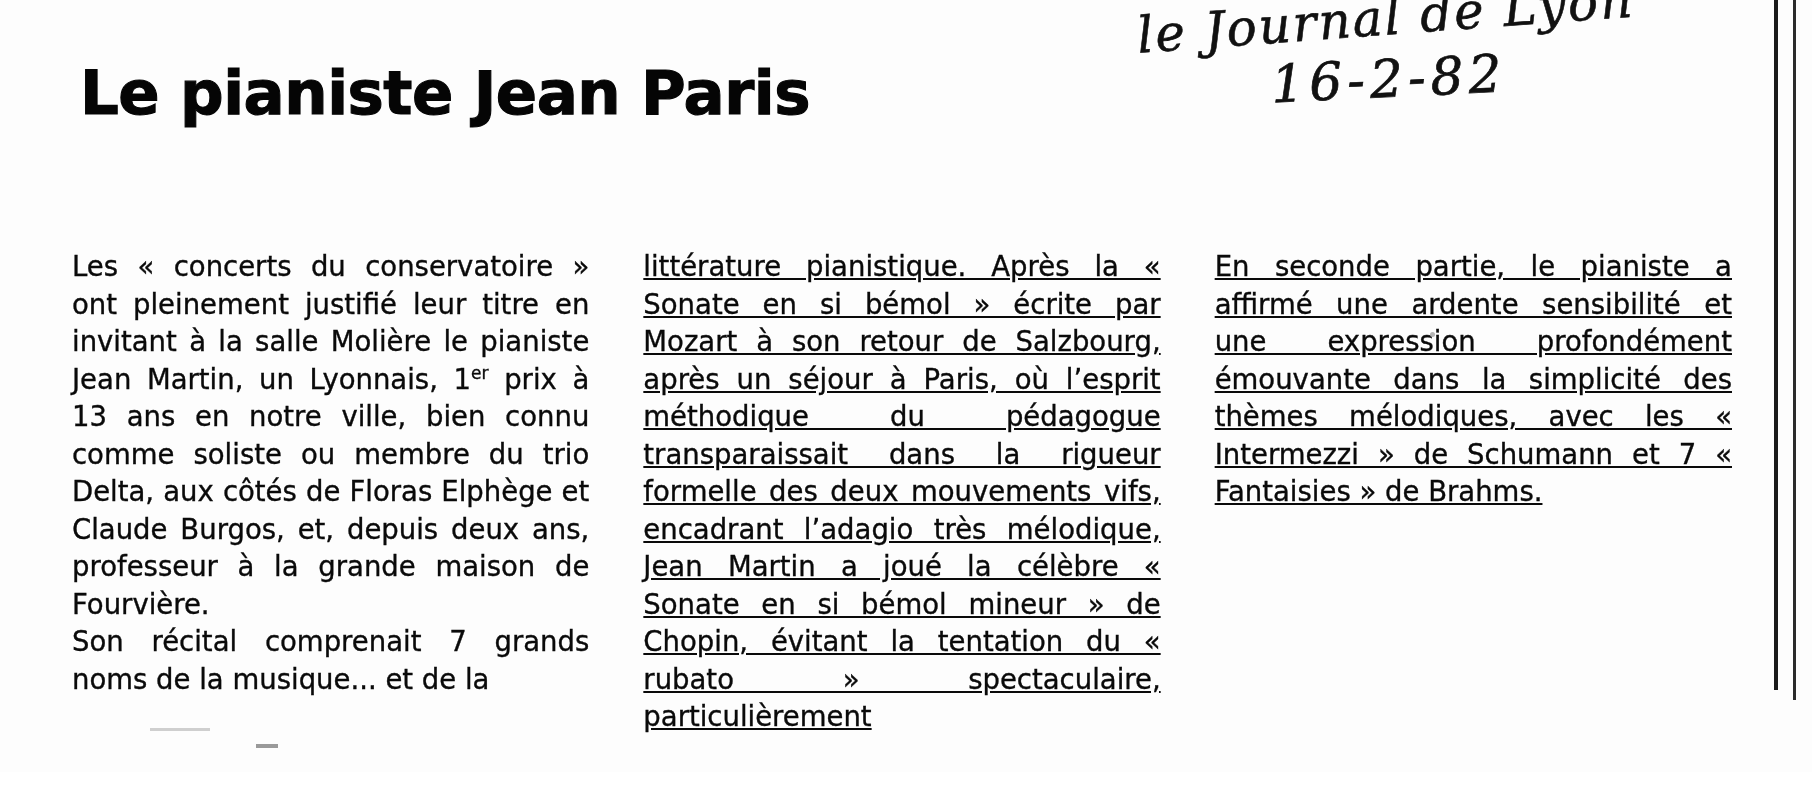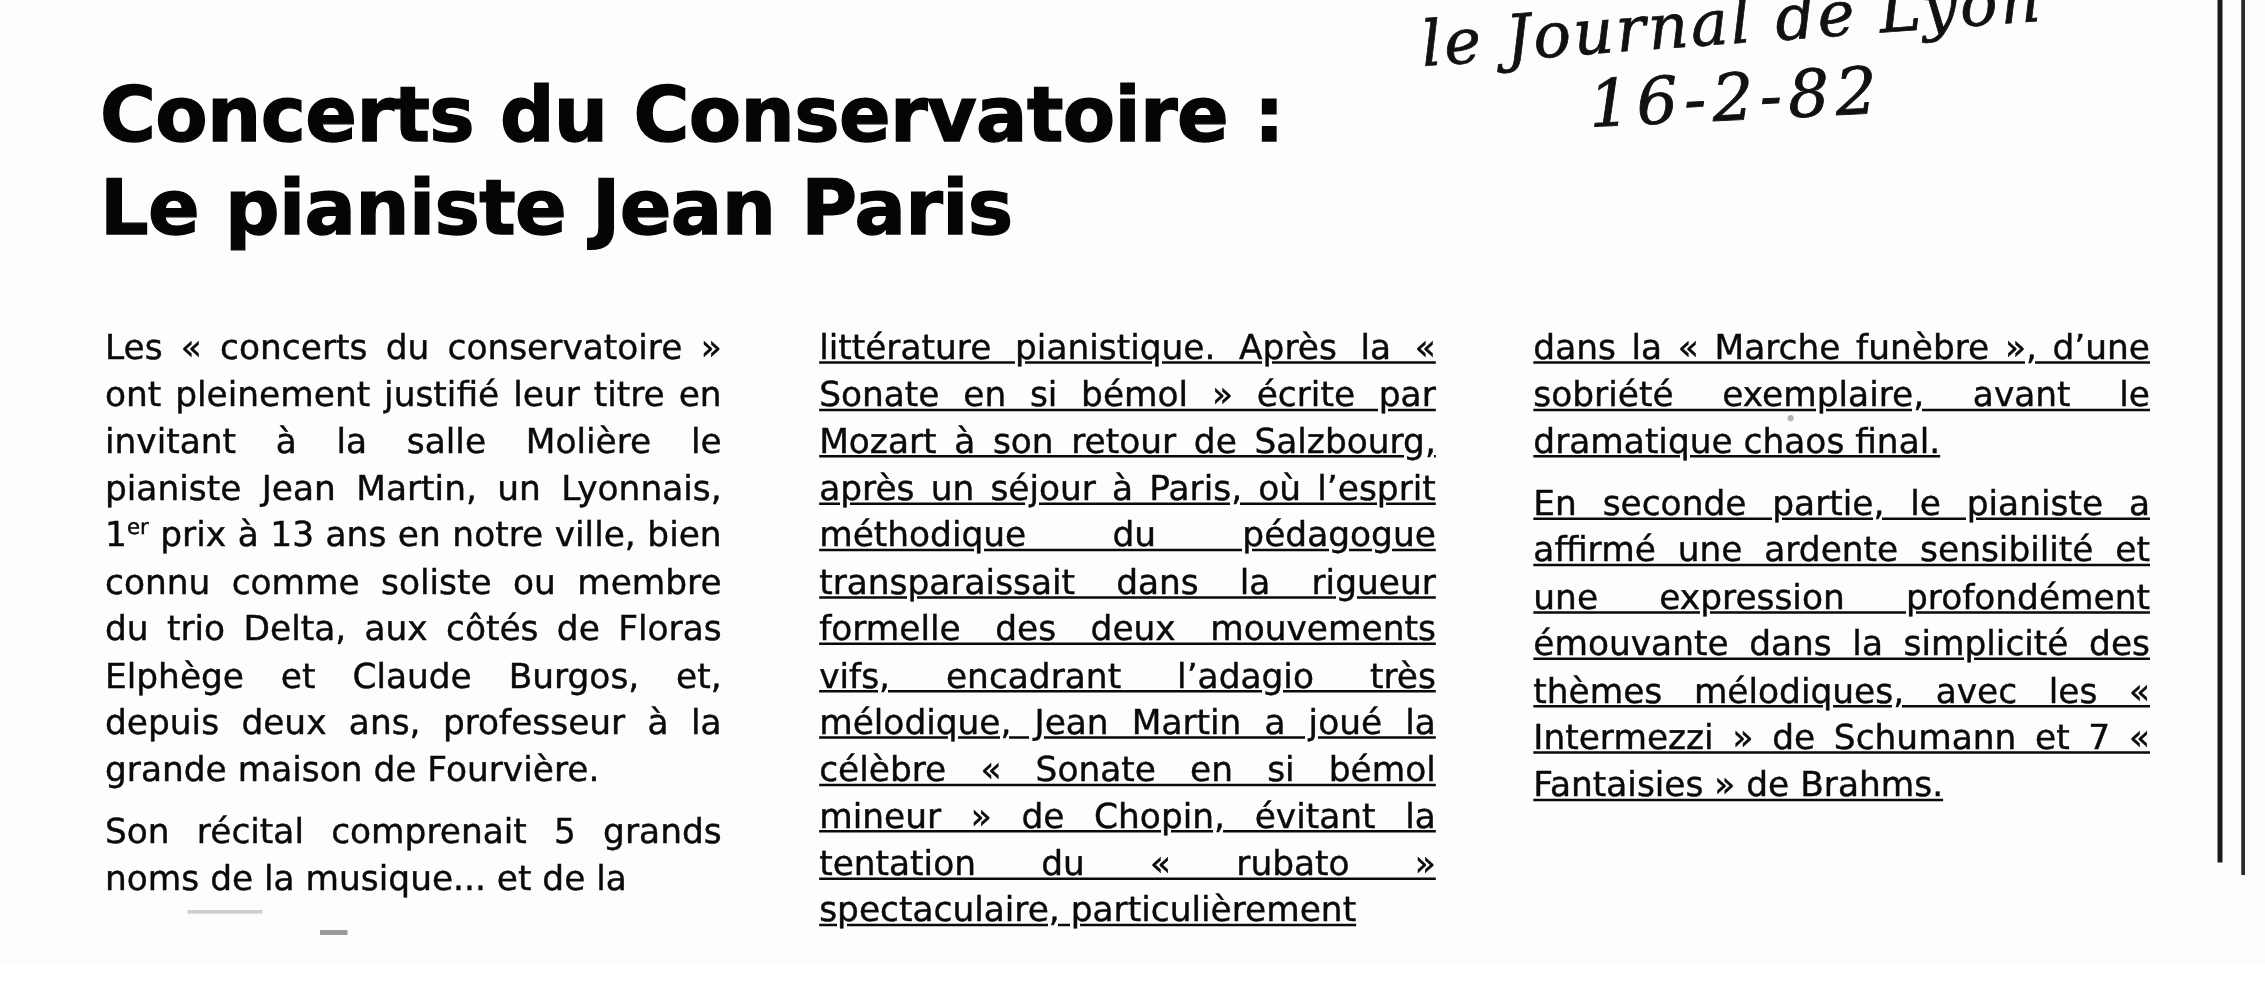--- a/index.html
+++ b/index.html
@@ -134,21 +134,21 @@
   }
   .column {
     width: 528px;
   }
   .para {
     font-family: "DejaVu Sans", sans-serif;
     font-size: 27.5px;
     line-height: 37.5px;
     text-align: justify;
     color: #0a0a0a;
-    margin: 12px;
+    margin: 0;
     -webkit-text-stroke: 0.35px #0a0a0a;
   }
   .para + .para {
     margin-top: 0px;
   }
   .col-2 .para, .col-3 .para {
     text-align: justify;
     text-decoration: underline;
   }
   .last-line-left {
@@ -159,42 +159,40 @@
     vertical-align: super;
     line-height: 0;
   }
 </style>
 </head>
 <body>
 
 <div class="clipping">
 
   <div class="headline">
-    <div class="headline-line">Concerts du Conservatoire :</div>
     <div class="headline-line">Le pianiste Jean Paris</div>
   </div>
 
   <div class="handwriting">
     <div class="hand-line1">le Journal de Lyon</div>
     <div class="hand-line2">16-2-82</div>
   </div>
 
   <div class="columns">
 
     <div class="column col-1">
       <p class="para">Les «&nbsp;concerts du conservatoire&nbsp;» ont pleinement justifié leur titre en invitant à la salle Molière le pianiste Jean Martin, un Lyonnais, 1<sup>er</sup> prix à 13 ans en notre ville, bien connu comme soliste ou membre du trio Delta, aux côtés de Floras Elphège et Claude Burgos, et, depuis deux ans, professeur à la grande maison de Fourvière.</p>
-      <p class="para last-line-left">Son récital comprenait 5 grands noms de la musique... et de la</p>
+      <p class="para last-line-left">Son récital comprenait 7 grands noms de la musique... et de la</p>
     </div>
 
     <div class="column col-2">
       <p class="para">littérature pianistique. Après la « Sonate en si bémol » écrite par Mozart à son retour de Salzbourg, après un séjour à Paris, où l’esprit méthodique du pédagogue transparaissait dans la rigueur formelle des deux mouvements vifs, encadrant l’adagio très mélodique, Jean Martin a joué la célèbre « Sonate en si bémol mineur » de Chopin, évitant la tentation du « rubato » spectaculaire, particulièrement</p>
     </div>
 
     <div class="column col-3">
-      <p class="para">dans la « Marche funèbre », d’une sobriété exemplaire, avant le dramatique chaos final.</p>
       <p class="para">En seconde partie, le pianiste a affirmé une ardente sensibilité et une expression profondément émouvante dans la simplicité des thèmes mélodiques, avec les « Intermezzi » de Schumann et 7 « Fantaisies » de Brahms.</p>
     </div>
 
   </div>
 
   <div class="edge-right-1"></div>
   <div class="edge-right-2"></div>
   <div class="speck-a"></div>
   <div class="speck-b"></div>
   <div class="speck-c"></div>

